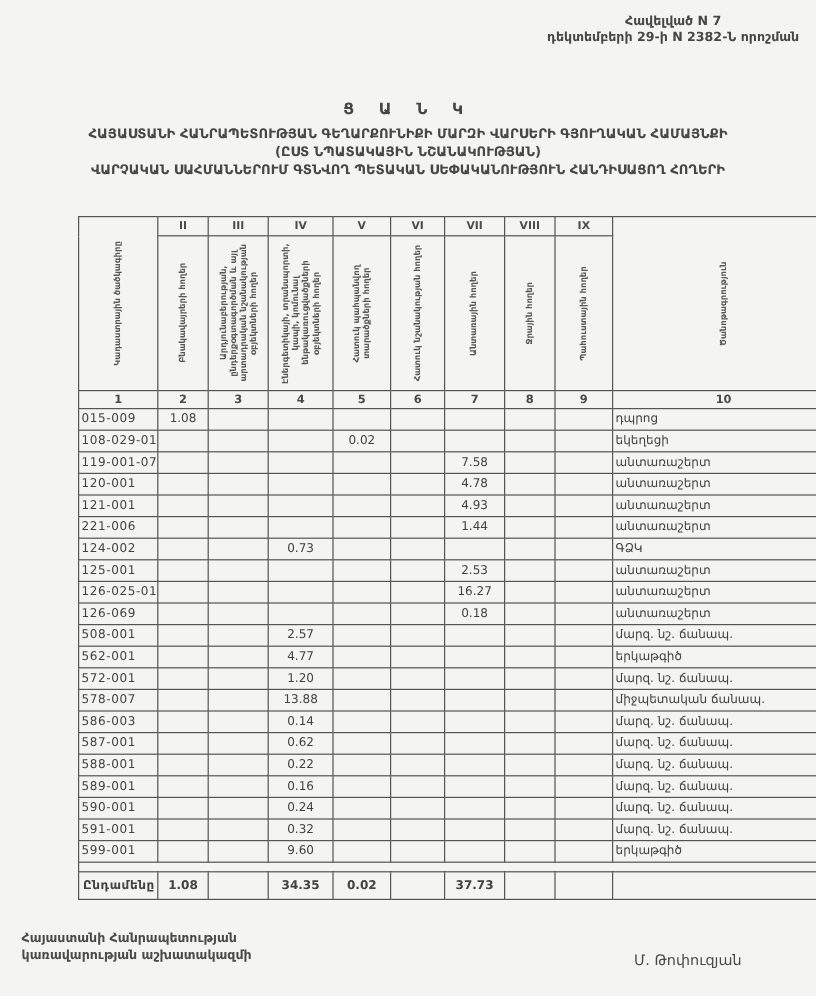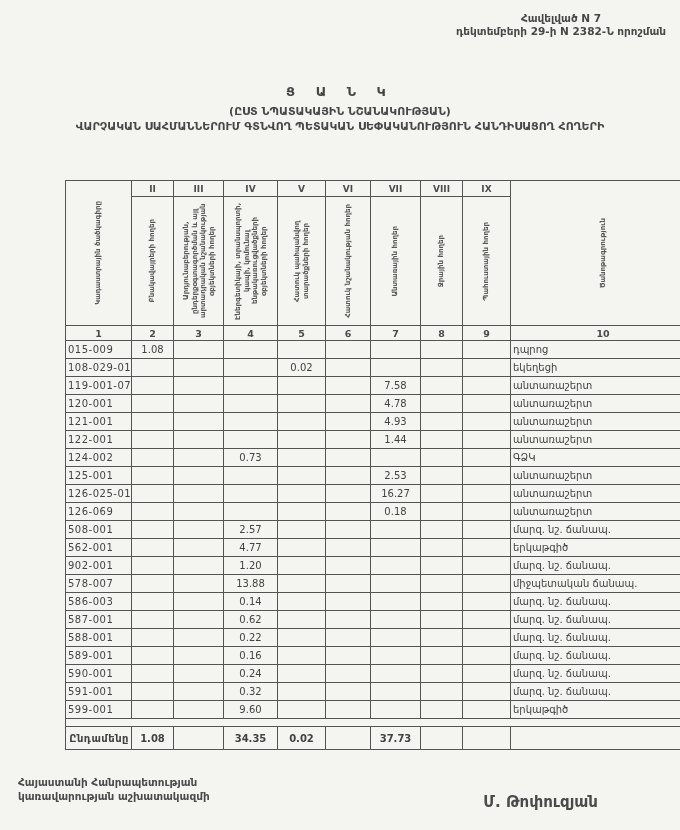--- a/index.html
+++ b/index.html
@@ -80,37 +80,38 @@
   td.note{text-align:left;padding-left:4px;font-size:10px;}
   tr.spacer-row td{height:7px;border-left:1px solid #545454;border-right:1px solid #545454;}
   tr.total-row td{height:22px;font-weight:bold;}
   tr.total-row td.code{text-align:right;}
   
   .footer-left{
     position:absolute;left:18px;top:775px;
     font-size:10.5px;font-weight:bold;line-height:14px;color:#4a4a4a;
   }
   .signature{
-    position:absolute;right:82px;top:793px;
-    font-size:15px;font-weight:bold;color:#4a4a4a;
+    position:absolute;right:62px;top:793px;
+    font-size:12px;font-weight:normal;color:#4a4a4a;
   }
 </style>
 </head>
 <body>
 
 <div class="page">
 
   <div class="annex">
     <div>Հավելված N 7</div>
     <div>դեկտեմբերի 29-ի N 2382-Ն որոշման</div>
   </div>
 
   <div class="titleword">Ց Ա Ն Կ</div>
 
   <div class="titleblock">
+    <div>ՀԱՅԱՍՏԱՆԻ ՀԱՆՐԱՊԵՏՈՒԹՅԱՆ ԳԵՂԱՐՔՈՒՆԻՔԻ ՄԱՐԶԻ ՎԱՐՍԵՐԻ ԳՅՈՒՂԱԿԱՆ ՀԱՄԱՅՆՔԻ</div>
     <div>(ԸՍՏ ՆՊԱՏԱԿԱՅԻՆ ՆՇԱՆԱԿՈՒԹՅԱՆ)</div>
     <div>ՎԱՐՉԱԿԱՆ ՍԱՀՄԱՆՆԵՐՈՒՄ ԳՏՆՎՈՂ ՊԵՏԱԿԱՆ ՍԵՓԱԿԱՆՈՒԹՅՈՒՆ ՀԱՆԴԻՍԱՑՈՂ ՀՈՂԵՐԻ</div>
   </div>
 
   <table class="sheet">
     <colgroup>
       <col style="width:66px">
         <col style="width:42px">
         <col style="width:50px">
       <col style="width:54px">
@@ -230,21 +231,21 @@
           <td class="val"></td>
           <td class="val"></td>
           <td class="val"></td>
           <td class="val"></td>
           <td class="val">4.93</td>
           <td class="val"></td>
           <td class="val"></td>
           <td class="note">անտառաշերտ</td>
         </tr>
         <tr class="data-row">
-          <td class="code">122-001</td>
+          <td class="code">221-006</td>
           <td class="val"></td>
           <td class="val"></td>
           <td class="val"></td>
           <td class="val"></td>
           <td class="val"></td>
           <td class="val">1.44</td>
           <td class="val"></td>
           <td class="val"></td>
           <td class="note">անտառաշերտ</td>
         </tr>
@@ -314,21 +315,21 @@
           <td class="val"></td>
           <td class="val">4.77</td>
           <td class="val"></td>
           <td class="val"></td>
           <td class="val"></td>
           <td class="val"></td>
           <td class="val"></td>
           <td class="note">երկաթգիծ</td>
         </tr>
         <tr class="data-row">
-          <td class="code">902-001</td>
+          <td class="code">572-001</td>
           <td class="val"></td>
           <td class="val"></td>
           <td class="val">1.20</td>
           <td class="val"></td>
           <td class="val"></td>
           <td class="val"></td>
           <td class="val"></td>
           <td class="val"></td>
           <td class="note">մարզ. նշ. ճանապ.</td>
         </tr>

